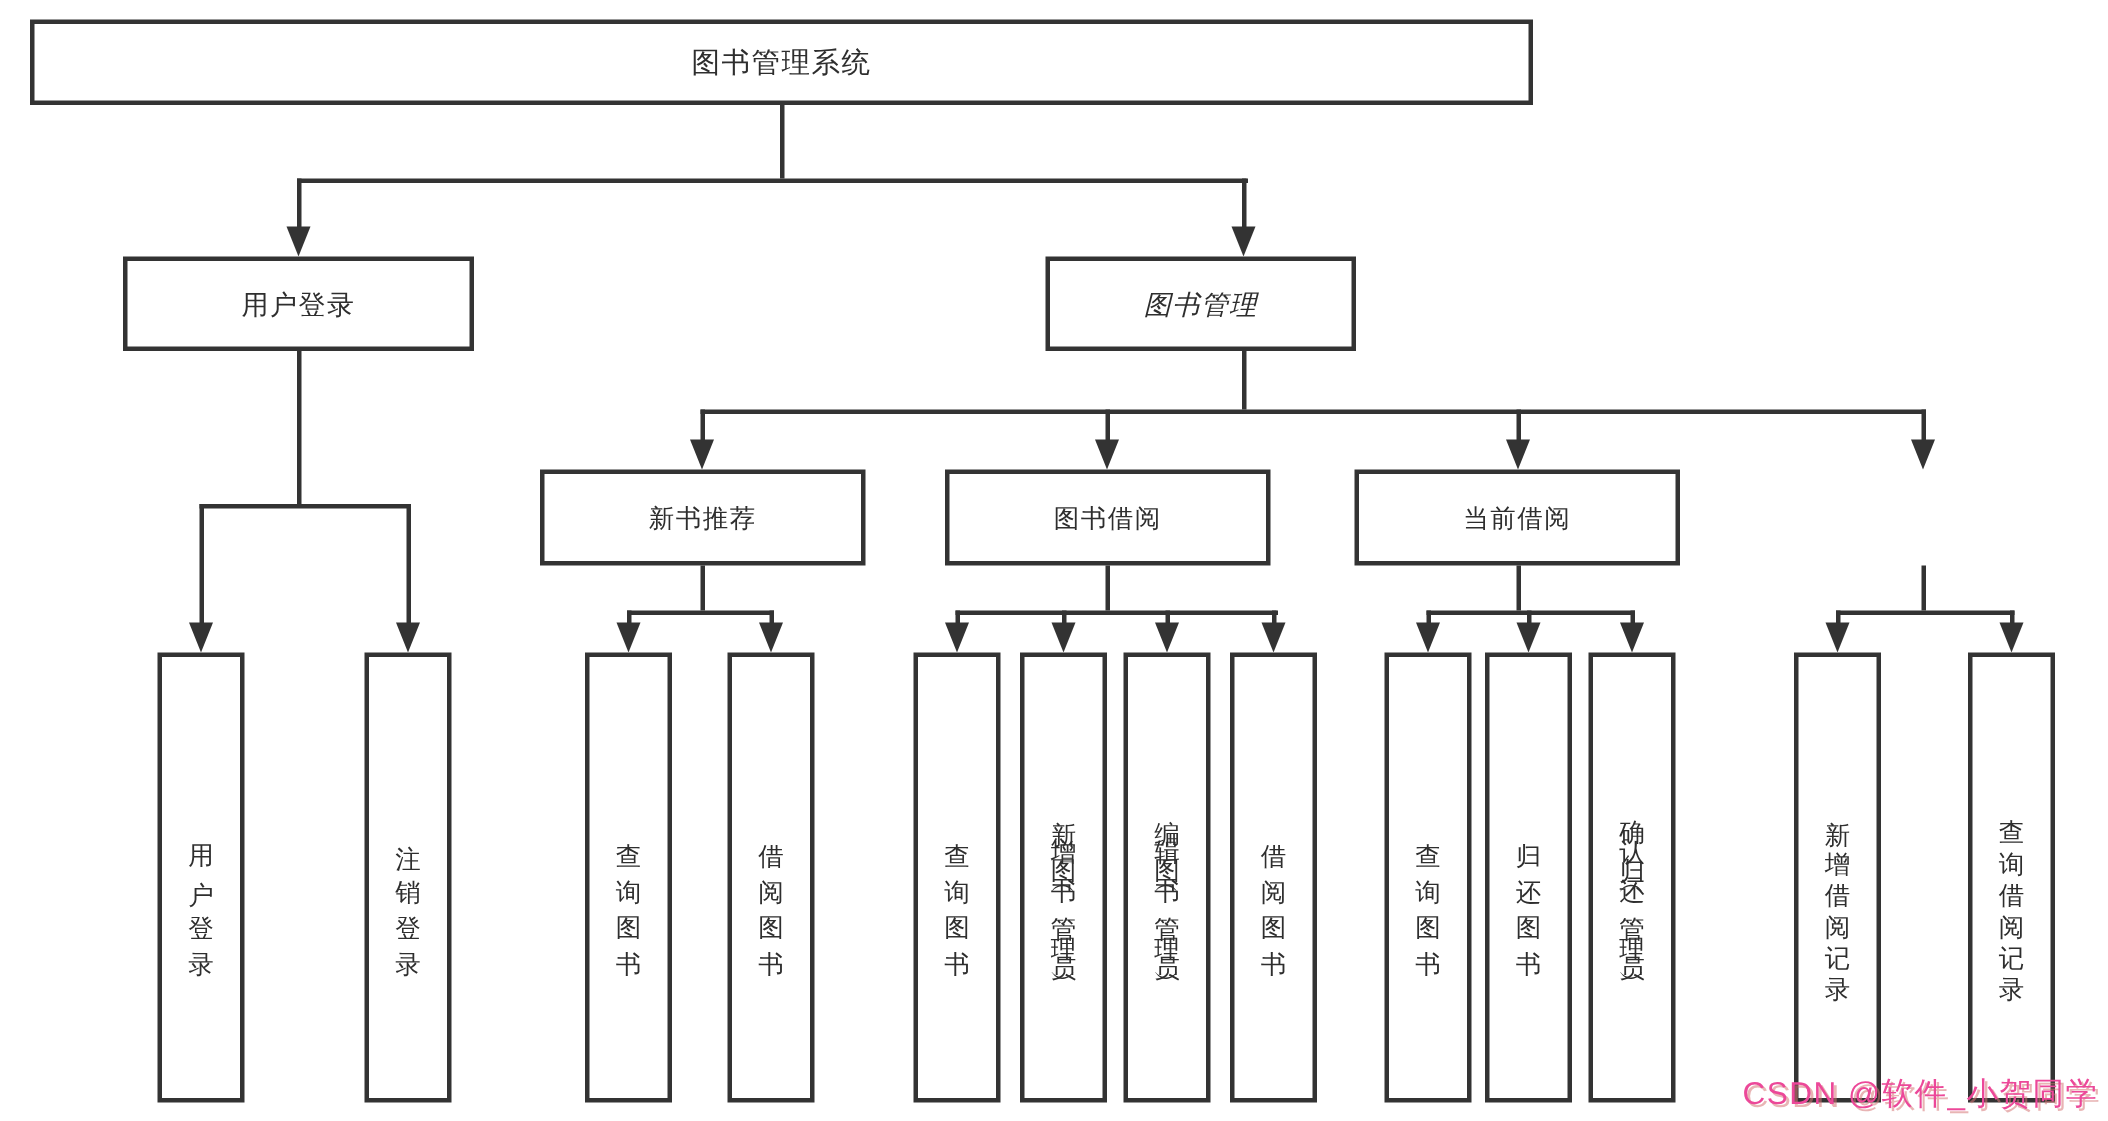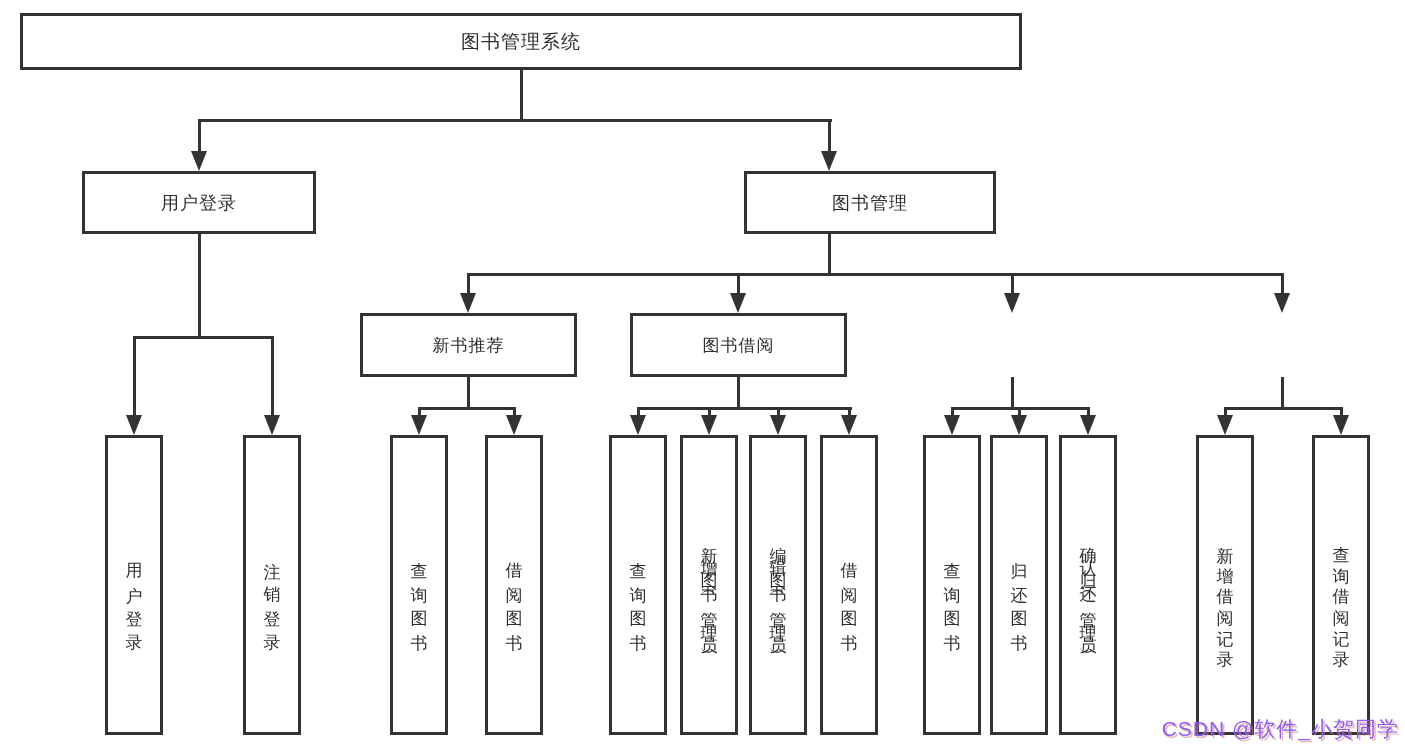--- a/index.html
+++ b/index.html
@@ -27,21 +27,21 @@
 
   
   .vl{position:absolute;width:3px;background:#333333;}
   .hl{position:absolute;height:3px;background:#333333;}
   .ar{position:absolute;width:0;height:0;
       border-left:8px solid transparent;border-right:8px solid transparent;
       border-top:20px solid #333333;}
 
   .watermark{
     position:absolute;right:6px;bottom:4px;
-    font-size:21px;color:#8b5cf6;letter-spacing:1px;
+    font-size:21px;color:#ec4899;letter-spacing:1px;
     text-shadow:2px 2px 0 rgba(214,118,118,0.55);
     z-index:5;white-space:nowrap;
   }
 </style>
 </head>
 <body>
 
 <div id="canvas">
 
   <div class="box" style="left:20px;top:13px;width:1002px;height:57px;font-size:19px;">
@@ -51,21 +51,21 @@
   <div class="vl" style="left:519.5px;top:70px;height:49px;"></div>
   <div class="hl" style="left:197.5px;top:119px;width:634px;"></div>
   <div class="vl" style="left:197.5px;top:119px;height:33px;"></div>
   <div class="ar" style="left:191px;top:151px;"></div>
   <div class="vl" style="left:827.5px;top:119px;height:33px;"></div>
   <div class="ar" style="left:821px;top:151px;"></div>
 
   <div class="box" style="left:82px;top:171px;width:234px;height:63px;">
     <span>用户登录</span>
   </div>
-  <div class="box" style="left:744px;top:171px;width:252px;height:63px;">
+  <div class="box" style="left:697px;top:171px;width:207px;height:63px;font-style:italic;">
     <span>图书管理</span>
   </div>
 
   <div class="vl" style="left:197.5px;top:234px;height:102px;"></div>
   <div class="hl" style="left:132.5px;top:336px;width:141px;"></div>
   <div class="vl" style="left:132.5px;top:336px;height:80px;"></div>
   <div class="ar" style="left:126px;top:415px;"></div>
   <div class="vl" style="left:270.5px;top:336px;height:80px;"></div>
   <div class="ar" style="left:264px;top:415px;"></div>
 
@@ -78,20 +78,23 @@
   <div class="vl" style="left:1010.5px;top:273px;height:22px;"></div>
   <div class="ar" style="left:1004px;top:293px;"></div>
   <div class="vl" style="left:1280.5px;top:273px;height:22px;"></div>
   <div class="ar" style="left:1274px;top:293px;"></div>
 
   <div class="box" style="left:630px;top:313px;width:217px;height:64px;font-size:17px;">
     <span>图书借阅</span>
   </div>
   <div class="box" style="left:360px;top:313px;width:217px;height:64px;font-size:17px;">
     <span>新书推荐</span>
+  </div>
+  <div class="box" style="left:903px;top:313px;width:217px;height:64px;font-size:17px;">
+    <span>当前借阅</span>
   </div>
 
   <div class="vl" style="left:466.5px;top:377px;height:30px;"></div>
   <div class="hl" style="left:417.5px;top:407px;width:98px;"></div>
   <div class="vl" style="left:417.5px;top:407px;height:10px;"></div>
   <div class="ar" style="left:411px;top:415px;"></div>
   <div class="vl" style="left:512.5px;top:407px;height:10px;"></div>
   <div class="ar" style="left:506px;top:415px;"></div>
 
   <div class="vl" style="left:736.5px;top:377px;height:30px;"></div>

